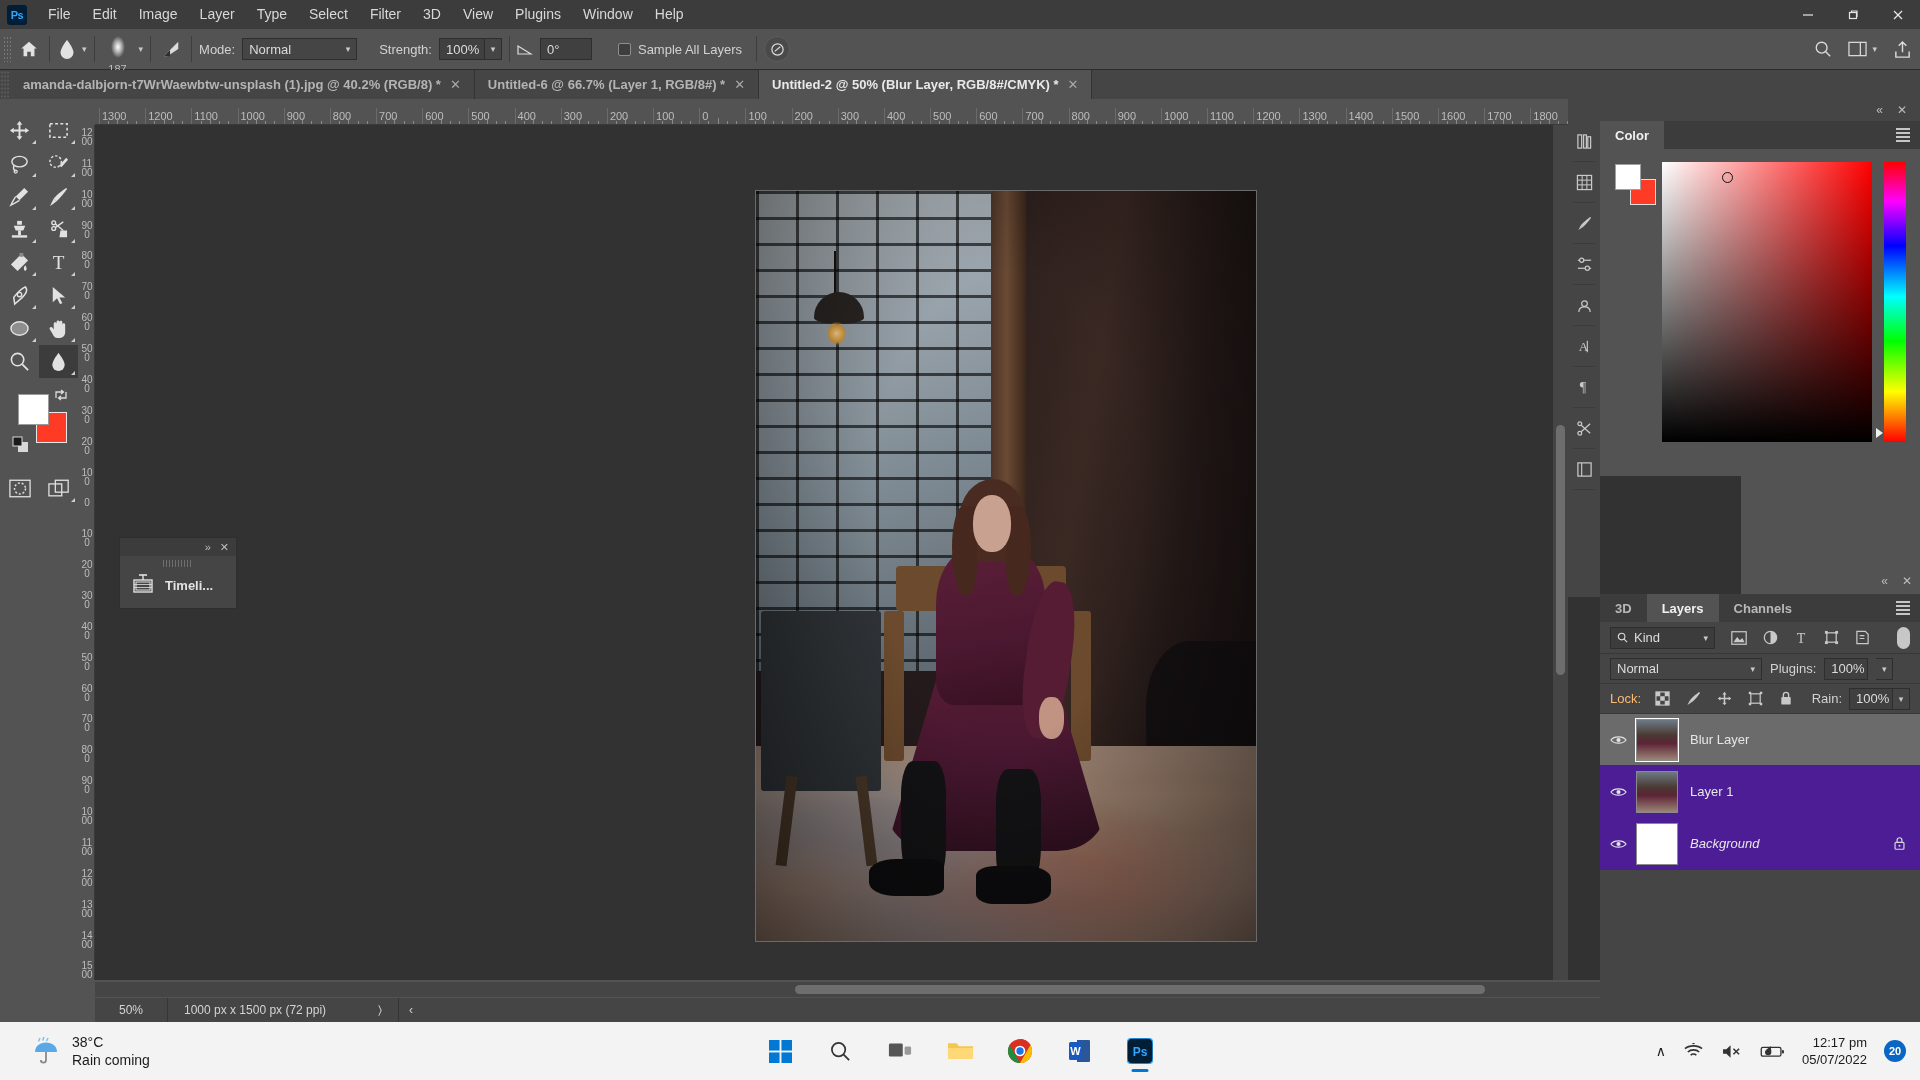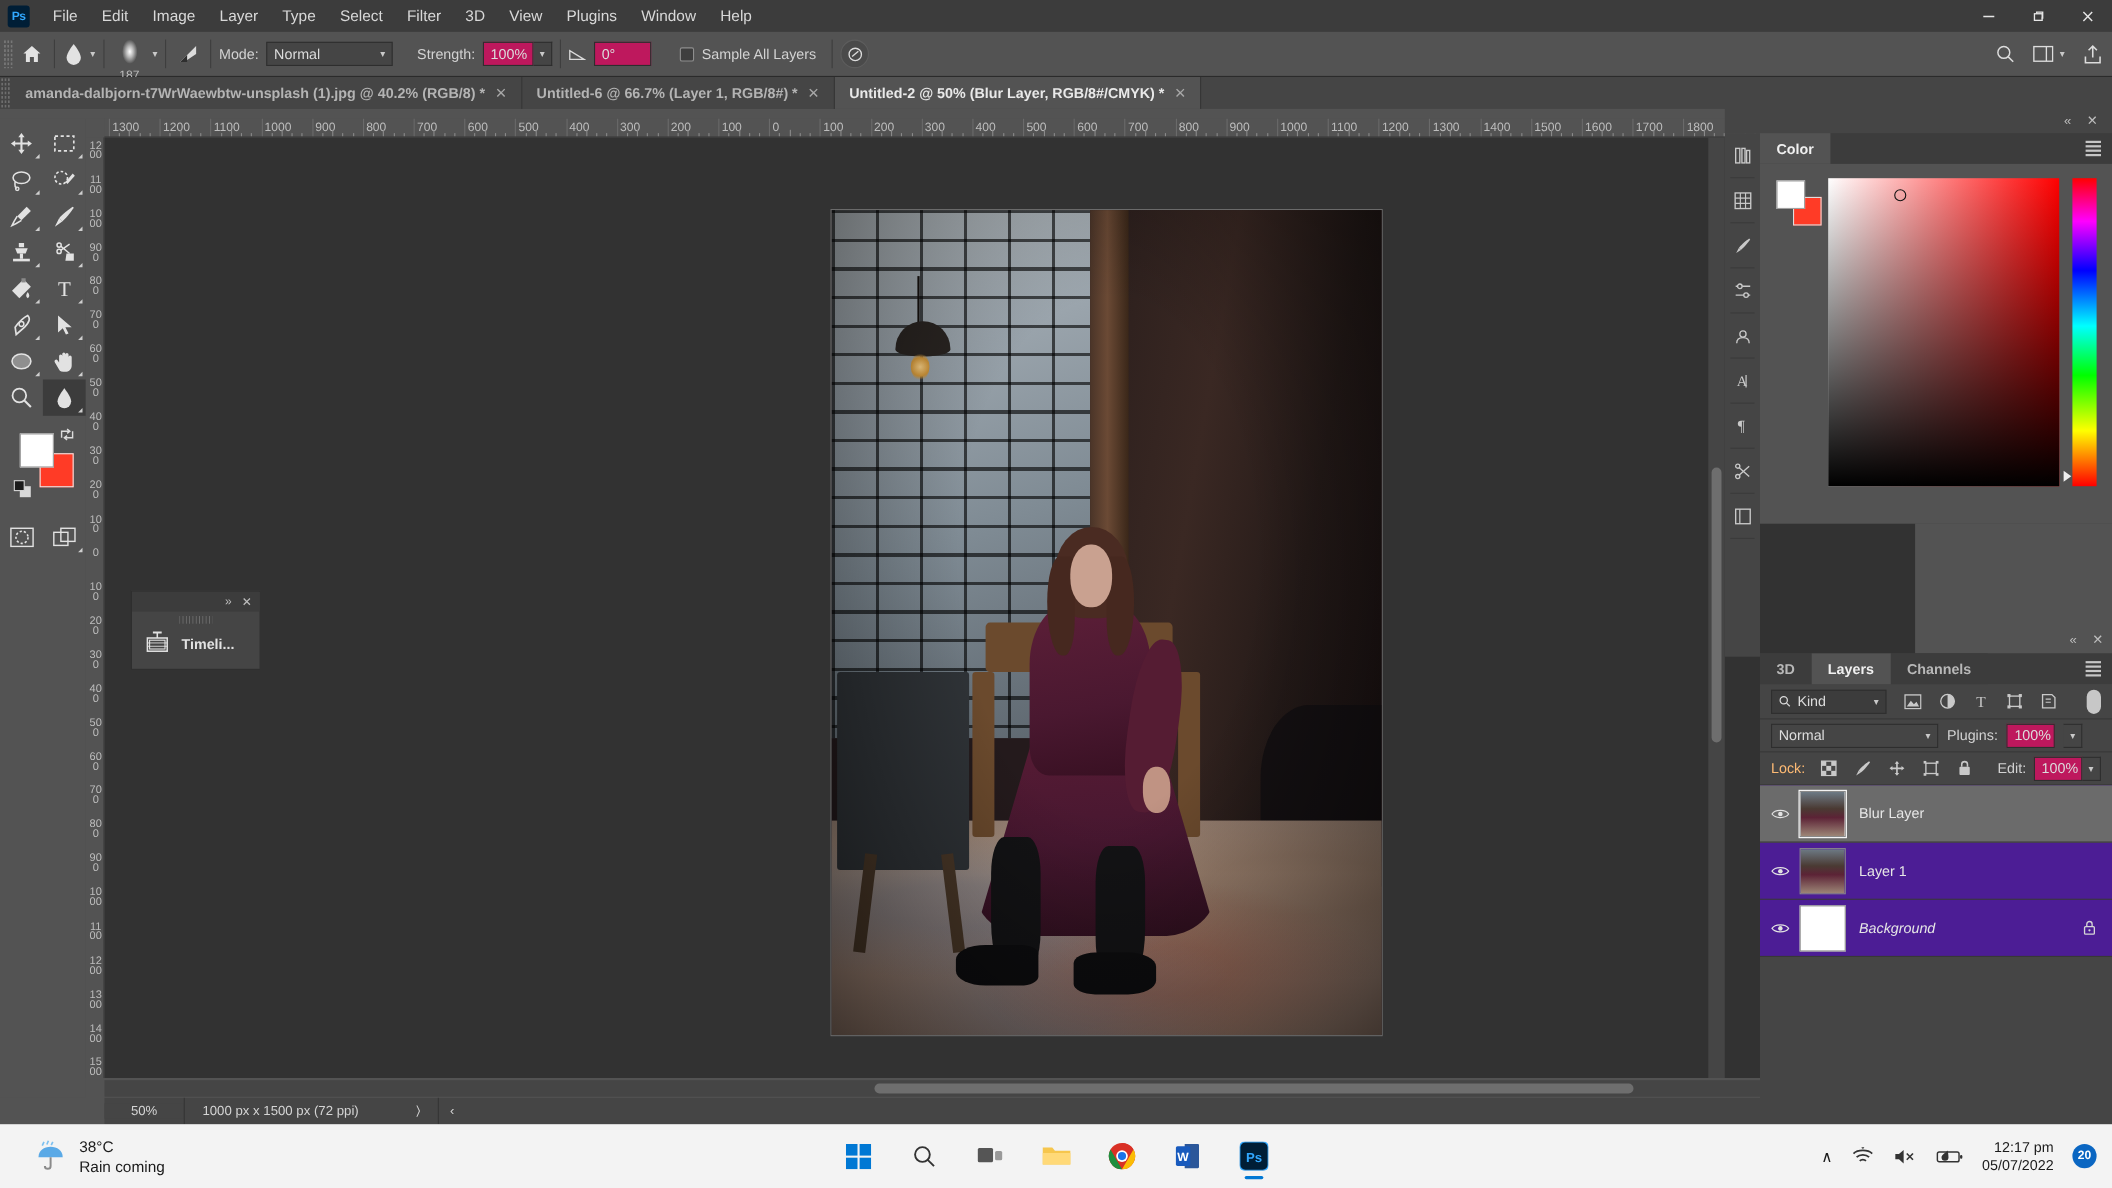--- a/index.html
+++ b/index.html
@@ -57,21 +57,21 @@
     font-size:11px; color:#bdbdbd;
   }
   .chev{ font-size:9px; color:#c9c9c9; }
   .opt-label{ font-size:13px; color:#d2d2d2; margin-right:7px; }
   .select-box{
     background:#454545; border:1px solid #2e2e2e; height:22px;
     display:flex; align-items:center; justify-content:space-between;
     padding:0 6px; color:#dcdcdc; font-size:13px; min-width:60px;
   }
   .num-box{
-    background:#be185d; border:1px solid #2e2e2e; height:22px;
+    background:#404040; border:1px solid #2e2e2e; height:22px;
     display:flex; align-items:center; padding:0 6px;
     color:#dcdcdc; font-size:13px;
   }
   .mini-chev{
     width:17px;height:22px;background:#454545;border:1px solid #2e2e2e;
     border-left:none; display:flex;align-items:center;justify-content:center;
   }
   .cb{
     width:13px;height:13px;border:1px solid #8e8e8e;background:#3e3e3e;
     margin-right:7px; border-radius:2px;
@@ -1337,21 +1337,21 @@
                 <rect x="12.6" y="12.6" width="2.6" height="2.6" fill="#c9c9c9"></rect>
               </svg>
           </span>
           <span>
             <svg width="14" height="15" viewBox="0 0 14 16">
                 <rect x="2" y="6.5" width="10" height="8" rx="1" fill="#c9c9c9"></rect>
                 <path d="M4.2 6.5 V4.3 a2.8 2.8 0 0 1 5.6 0 V6.5" fill="none" stroke="#c9c9c9" stroke-width="1.5"></path>
               </svg>
           </span>
         </div>
-        <span style="font-size:13px;color:#d2d2d2;margin-left:auto;margin-right:7px">Edit:</span>
+        <span style="font-size:13px;color:#d2d2d2;margin-left:auto;margin-right:7px">Rain:</span>
         <div class="num-box" style="width:44px">
           <span>100%</span>
         </div>
         <div class="mini-chev">
             <span class="chev">▾</span>
           </div>
       </div>
 
       <div class="layers-list">
         <div class="layer-row sel">

